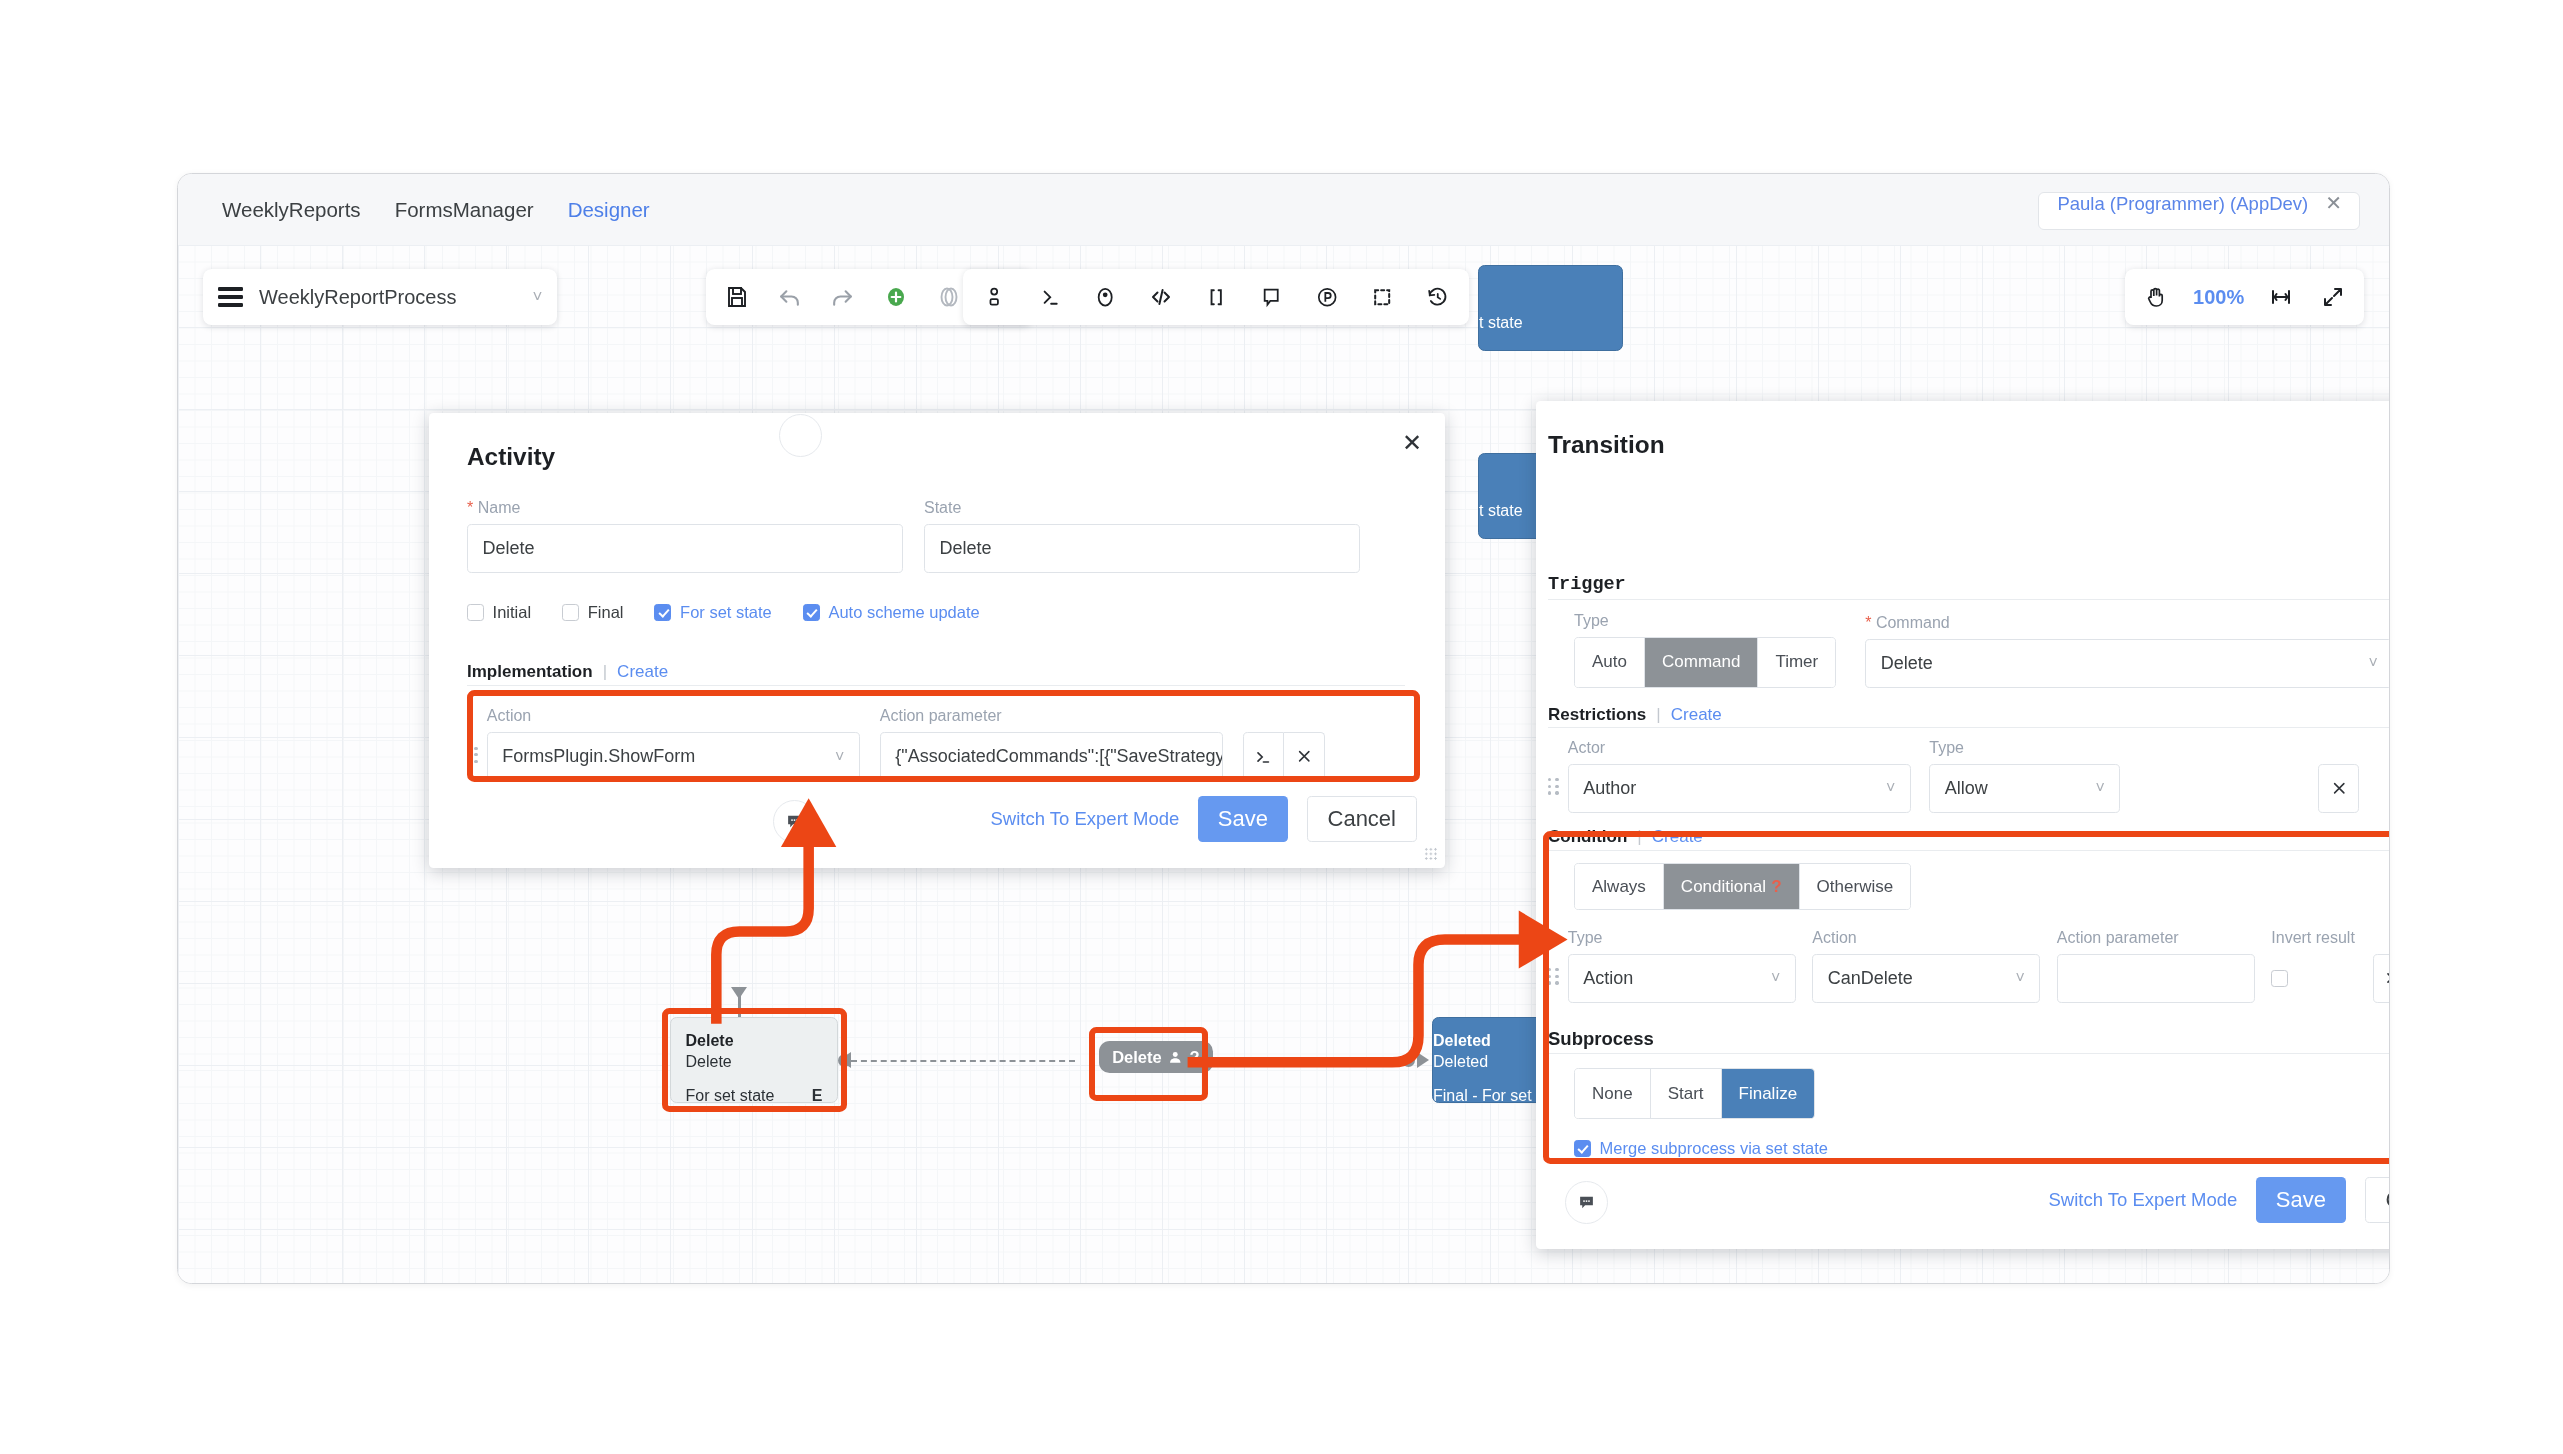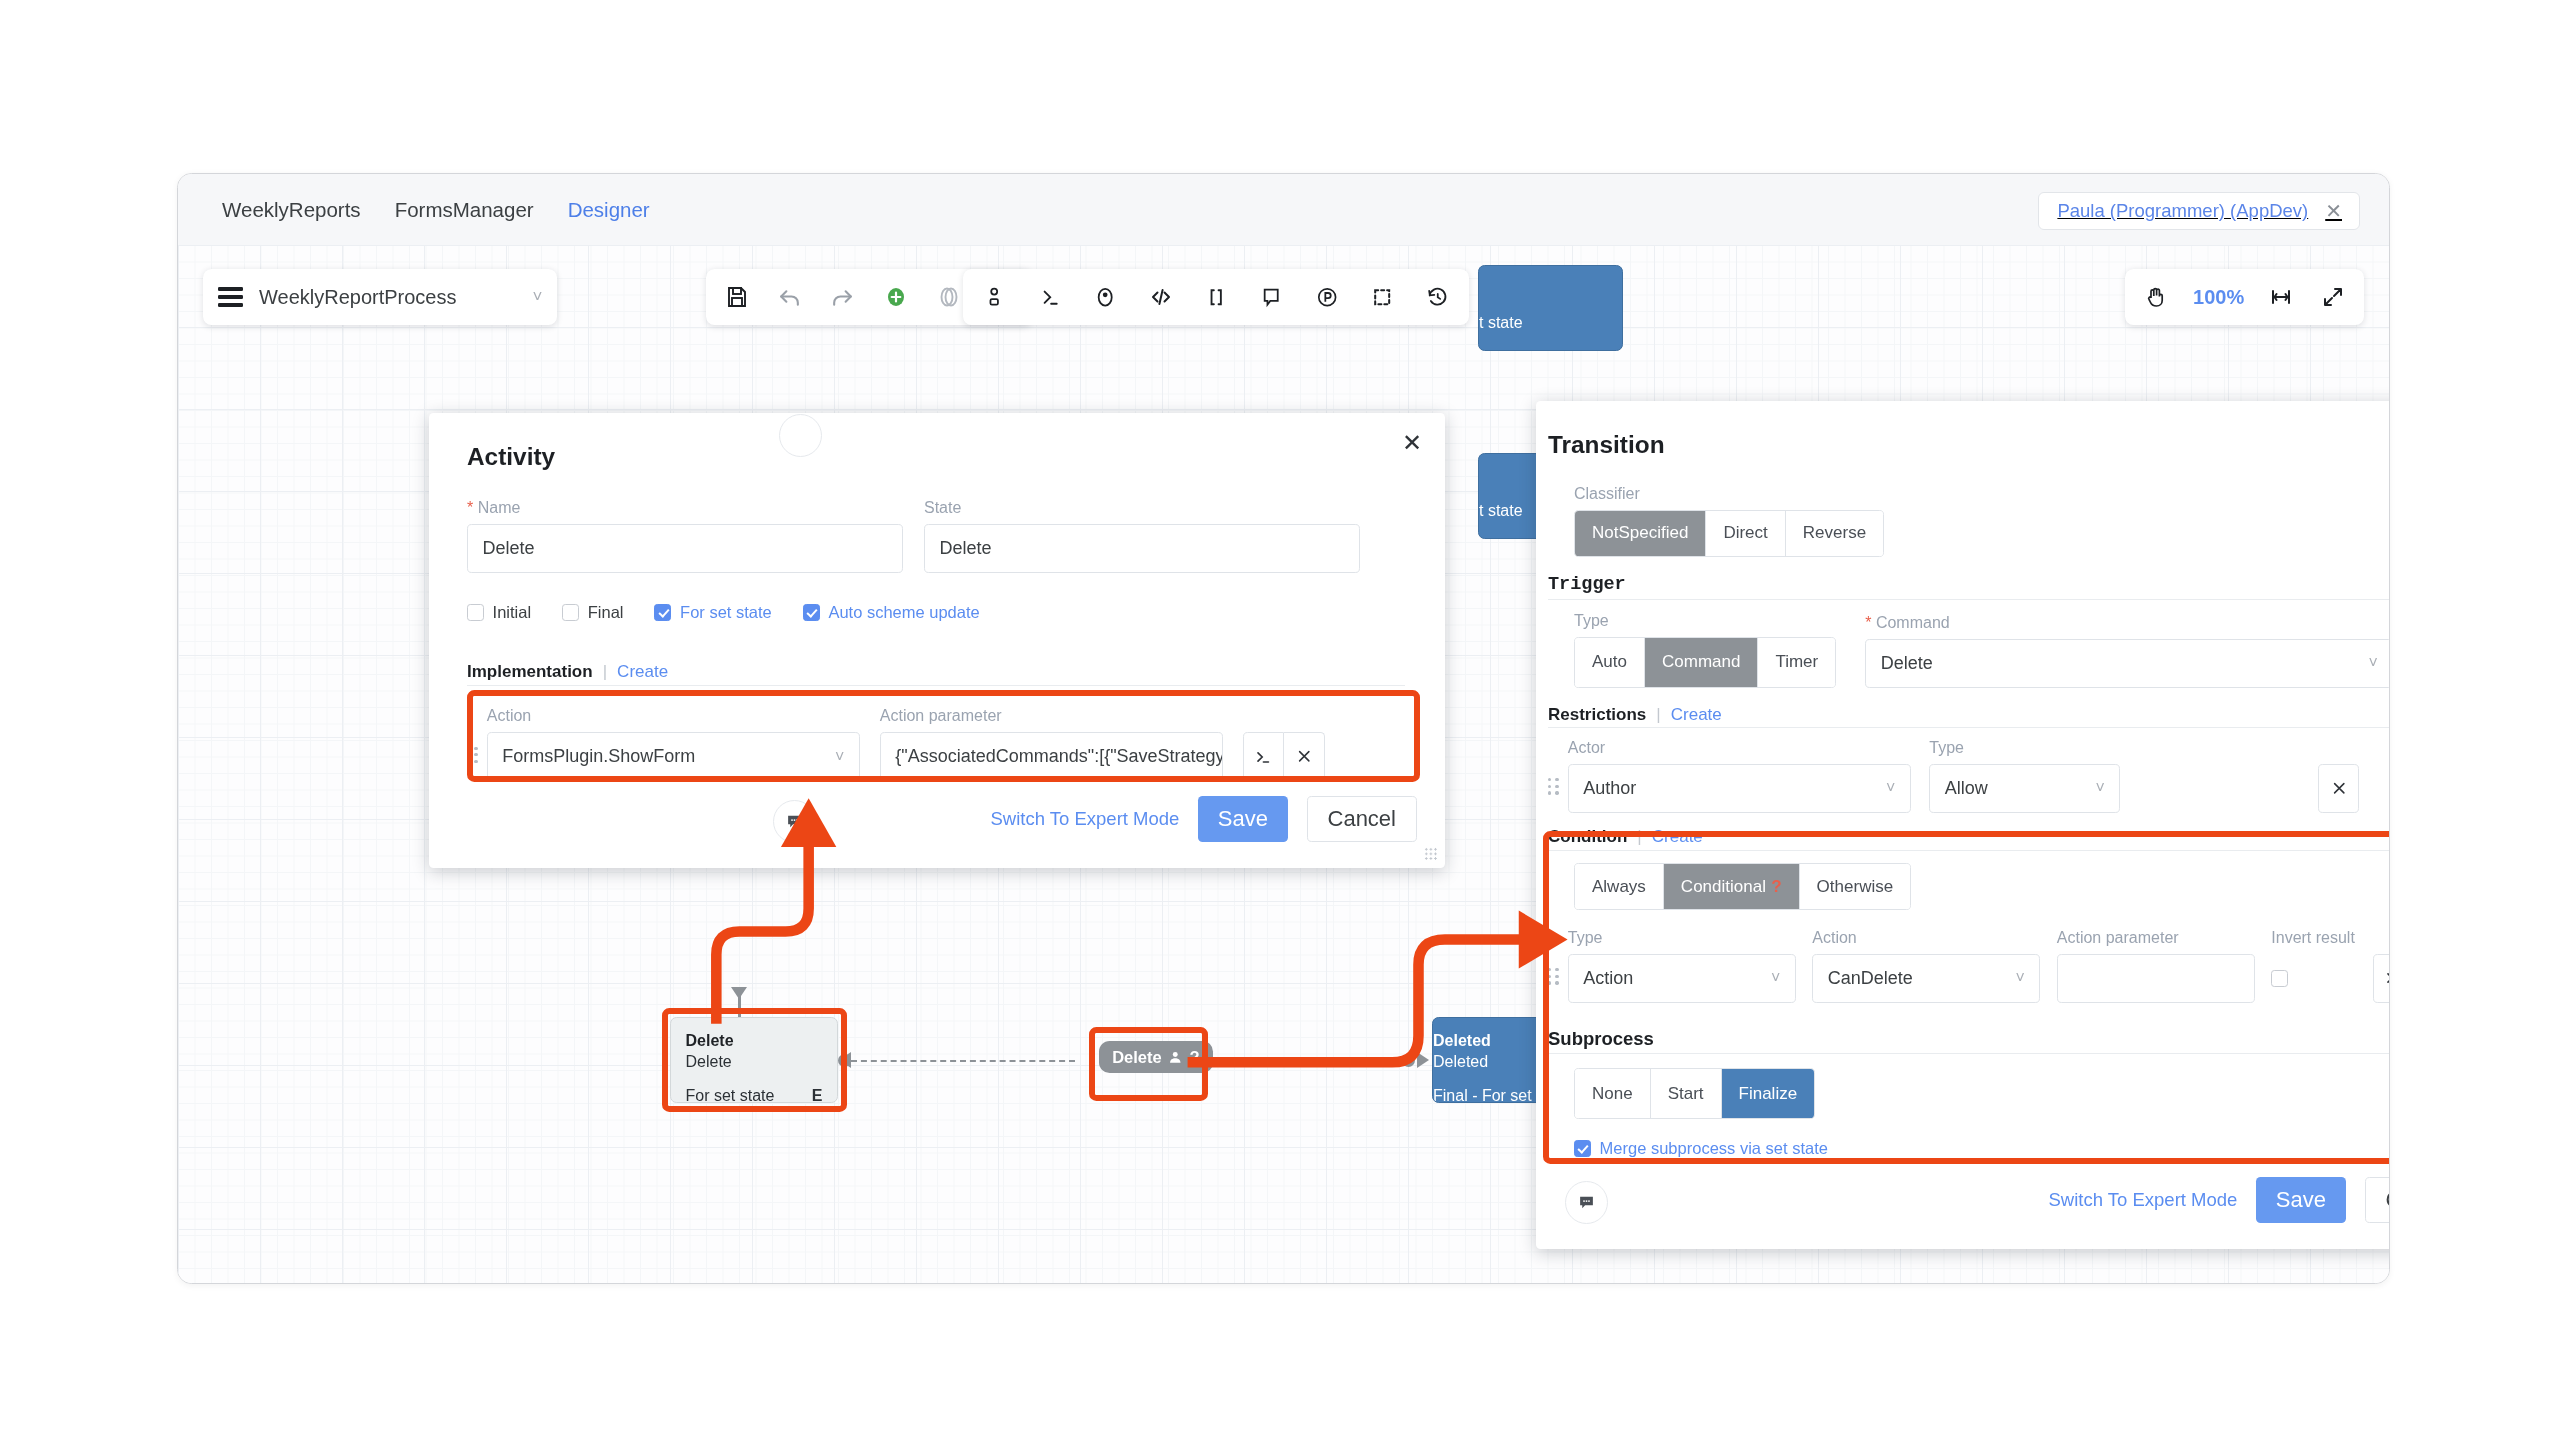--- a/index.html
+++ b/index.html
@@ -16,22 +16,22 @@
   #topnav{
     position:absolute; left:0; top:0; width:100%; height:71px;
     background:#f6f7f9; border-bottom:0.7px solid #e6e8eb;
     display:flex; align-items:center;
   }
   .nav-links{display:flex; align-items:center; gap:34px; margin-left:44px;}
   .nav-link{font-size:20.5px; color:#3c4043; cursor:pointer; white-space:nowrap;}
   .nav-link.active{color:#4d7fe8;}
   .user-chip{
     position:absolute; right:29px; top:18px; height:36px;
-    display:flex; align-items:center; gap:17px; padding:0 17px 0 18.5px;
-    background:#fff; border:0.7px solid #e2e5e9; border-radius:6px;text-decoration:underline;
+    display:flex; align-items:flex-start; gap:17px; padding:0 17px 0 18.5px;
+    background:#fff; border:0.7px solid #e2e5e9; border-radius:6px;
   }
   .user-chip .uname{font-size:18.5px; color:#5b85e8; white-space:nowrap;}
   .xglyph{font-size:20px; color:#8a8f96; line-height:1; cursor:pointer;}
 
   
   #canvas{
     position:absolute; left:0; top:71px; right:0; bottom:0;
     background-color:#fdfdfe;
     background-image:
       linear-gradient(to right, #eceff3 0.7px, transparent 0.7px),
@@ -432,28 +432,20 @@
         <span class="btn primary">Save</span>
         <span class="btn ghost">Cancel</span>
       </div>
       <span class="resize-grip" style="right:6.6px;bottom:6.6px;"></span>
     </div>
 
     <div class="dialog" id="transition-dialog" style="left:1358px; top:156px; width:967px; height:848px;">
 
       <div class="dlg-title" style="position:absolute;left:12px;top:30px;">Transition</div>
 
-      <div style="position:absolute;left:38px;top:84px;">
-        <div class="fld-label">Classifier</div>
-        <div class="segctl">
-          <span class="seg on-gray">NotSpecified</span>
-          <span class="seg">Direct</span>
-          <span class="seg">Reverse</span>
-        </div>
-      </div>
 
       <div class="sec-head" style="position:absolute;left:12px;top:173px;font-size:18.5px;font-family:Liberation Mono, monospace;">Trigger</div>
       <div class="hr" style="position:absolute;left:12px;top:198px;width:937px;"></div>
 
       <div style="position:absolute;left:38px;top:211px;width:911px;display:flex;align-items:flex-end;">
         <div>
           <div class="fld-label">Type</div>
           <div class="segctl" style="height:49px;">
             <span class="seg">Auto</span>
             <span class="seg on-gray">Command</span>

